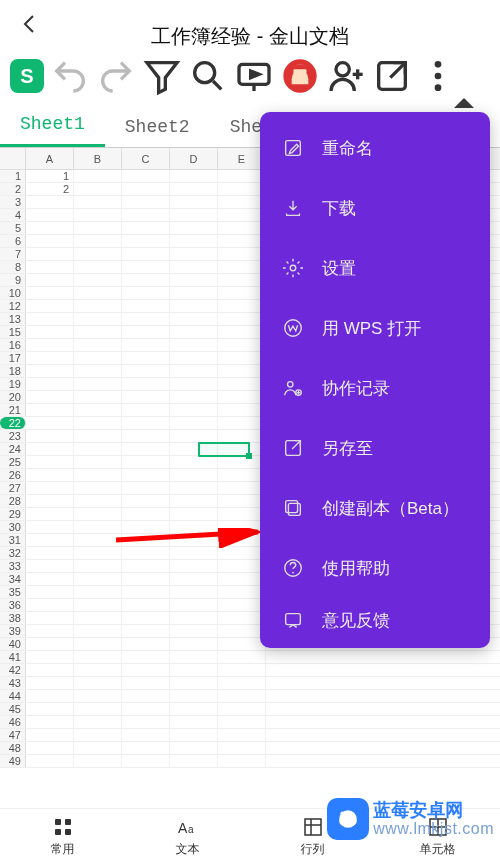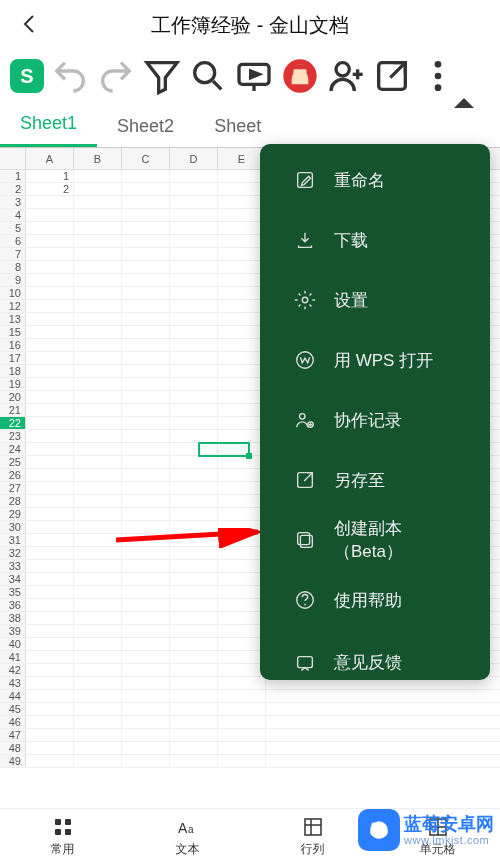--- a/index.html
+++ b/index.html
@@ -1,55 +1,55 @@
 <!DOCTYPE html>
 <html><head>
 <meta charset="utf-8">
 <style>
   * { box-sizing: border-box; margin: 0; padding: 0; font-family: "Helvetica Neue", Arial, "PingFang SC", "Microsoft YaHei", sans-serif; }
   html, body { width: 500px; height: 864px; background: #fff; color: #333; overflow: hidden; position: relative; }
-  .header { height: 50px; display: flex; align-items: center; justify-content: center; position: relative; }
+  .header { height: 50px; display: flex; align-items: flex-end; justify-content: center; position: relative; }
   .header .back { position: absolute; left: 18px; top: 12px; width: 24px; height: 24px; }
   .header .title { font-size: 20px; color: #111; font-weight: 400; }
   .toolbar { height: 52px; display: flex; align-items: center; padding: 0 10px; gap: 6px; }
   .tb-icon { width: 40px; height: 40px; display: flex; align-items: center; justify-content: center; }
   .app-logo { width: 34px; height: 34px; background: #0fb770; border-radius: 8px; display: flex; align-items: center; justify-content: center; color: #fff; font-weight: bold; font-size: 20px; }
   .tabs { height: 46px; display: flex; align-items: flex-end; border-bottom: 1px solid #ccc; }
-  .tab { padding: 10px 20px; font-size: 18px; color: #666; }
+  .tab { padding: 10px 20px; font-size: 18px; color: #666; font-family: Liberation Mono, monospace; }
   .tab.active { color: #0fb770; font-weight: 500; border-bottom: 3px solid #0fb770; }
   .grid-area { position: relative; height: 660px; overflow: hidden; background: #fff; }
   .col-headers { display: flex; height: 22px; background: #f6f6f6; border-bottom: 1px solid #ddd; font-size: 11px; color: #555; }
   .col-headers .rownum-cell { width: 26px; border-right: 1px solid #ddd; }
   .col-headers .col { flex: 0 0 48px; text-align: center; border-right: 1px solid #ddd; line-height: 22px; }
   .rows { position: relative; }
   .row { display: flex; height: 13px; border-bottom: 1px solid #eee; font-size: 11px; color: #555; }
   .row .rownum { width: 26px; text-align: right; padding-right: 4px; background: #f6f6f6; border-right: 1px solid #ddd; line-height: 13px; }
   .row .cell { flex: 0 0 48px; border-right: 1px solid #f0f0f0; line-height: 13px; text-align: right; padding-right: 4px; }
   .selected-marker { position: absolute; border: 2px solid #0fb770; border-radius: 1px; background: rgba(15,183,112,0.05); left: 198px; top: 294px; width: 52px; height: 15px; pointer-events: none; }
   .selected-marker::after { content:""; position:absolute; right:-4px; bottom:-4px; width:6px; height:6px; background:#0fb770; }
-  .rownum-active { background:#0fb770 !important; color:#fff; }
+  .rownum-active { background:#0fb770 !important; color:#fff;border-radius:6px; }
   .arrow { position: absolute; top: 380px; left: 116px; width: 148px; height: 20px; }
   
   .menu-anchor { position: absolute; right: 18px; top: 100px; }
   .menu-anchor::before { content:""; position:absolute; right: 8px; top:-12px; border:10px solid transparent; border-bottom-color:#3a3a3a; }
-  .menu { position: absolute; right: 10px; top: 112px; width: 230px; background: #14532d; border-radius: 10px; padding: 6px 16px; color: #eee; font-size: 17px; box-shadow: 0 4px 16px rgba(0,0,0,0.25); margin-top: 32px; }
+  .menu { position: absolute; right: 10px; top: 112px; width: 230px; background: #6d28d9; border-radius: 10px; padding: 6px 4px; color: #eee; font-size: 17px; box-shadow: 0 4px 16px rgba(0,0,0,0.25); }
   .menu-item { height: 60px; display: flex; align-items: center; padding: 0 18px; gap: 18px; }
   .menu-item svg { width: 22px; height: 22px; flex: 0 0 22px; }
-  .menu .cutoff { height: 44px; overflow: hidden; align-items: flex-end; }
+  .menu .cutoff { height: 44px; overflow: hidden; }
   .menu-item.highlight { outline: 3px solid #ff0000; outline-offset: -2px; }
   
   .bottombar { position: absolute; bottom: 0; left: 0; width: 100%; height: 56px; background: #fff; border-top: 1px solid #eee; display: flex; }
   .bb-item { flex: 1; display: flex; flex-direction: column; align-items: center; justify-content: center; font-size: 12px; color: #333; gap: 2px; }
   .bb-item svg { width: 24px; height: 24px; }
   
-  .watermark { position: absolute; right: 6px; bottom: 13px; display: flex; align-items: center; gap: 4px; z-index: 50; }
+  .watermark { position: absolute; right: 6px; bottom: 24px; display: flex; align-items: center; gap: 4px; z-index: 50; }
   .watermark .logo { width: 42px; height: 42px; background: #2a7eff; border-radius: 10px; display: flex; align-items: center; justify-content: center; position: relative; }
   .watermark .logo::after { content:""; position:absolute; bottom:-4px; left:50%; transform:translateX(-50%); border:5px solid transparent; border-top-color:#2a7eff; }
   .watermark .txt { font-size: 18px; font-weight: bold; color: #2a7eff; line-height: 1; }
-  .watermark .sub { font-size: 11px; color: #78a0d8; letter-spacing: 0.5px; display:block; text-align:left; }
+  .watermark .sub { font-size: 16px; color: #78a0d8; letter-spacing: 0.5px; display:block; text-align:center; }
 </style>
 </head>
 <body>
 
 <div class="header">
   <div class="back">
     <svg viewBox="0 0 24 24" fill="none" stroke="#333" stroke-width="2">
         <polyline points="15 4 7 12 15 20"></polyline>
       </svg>
   </div>

